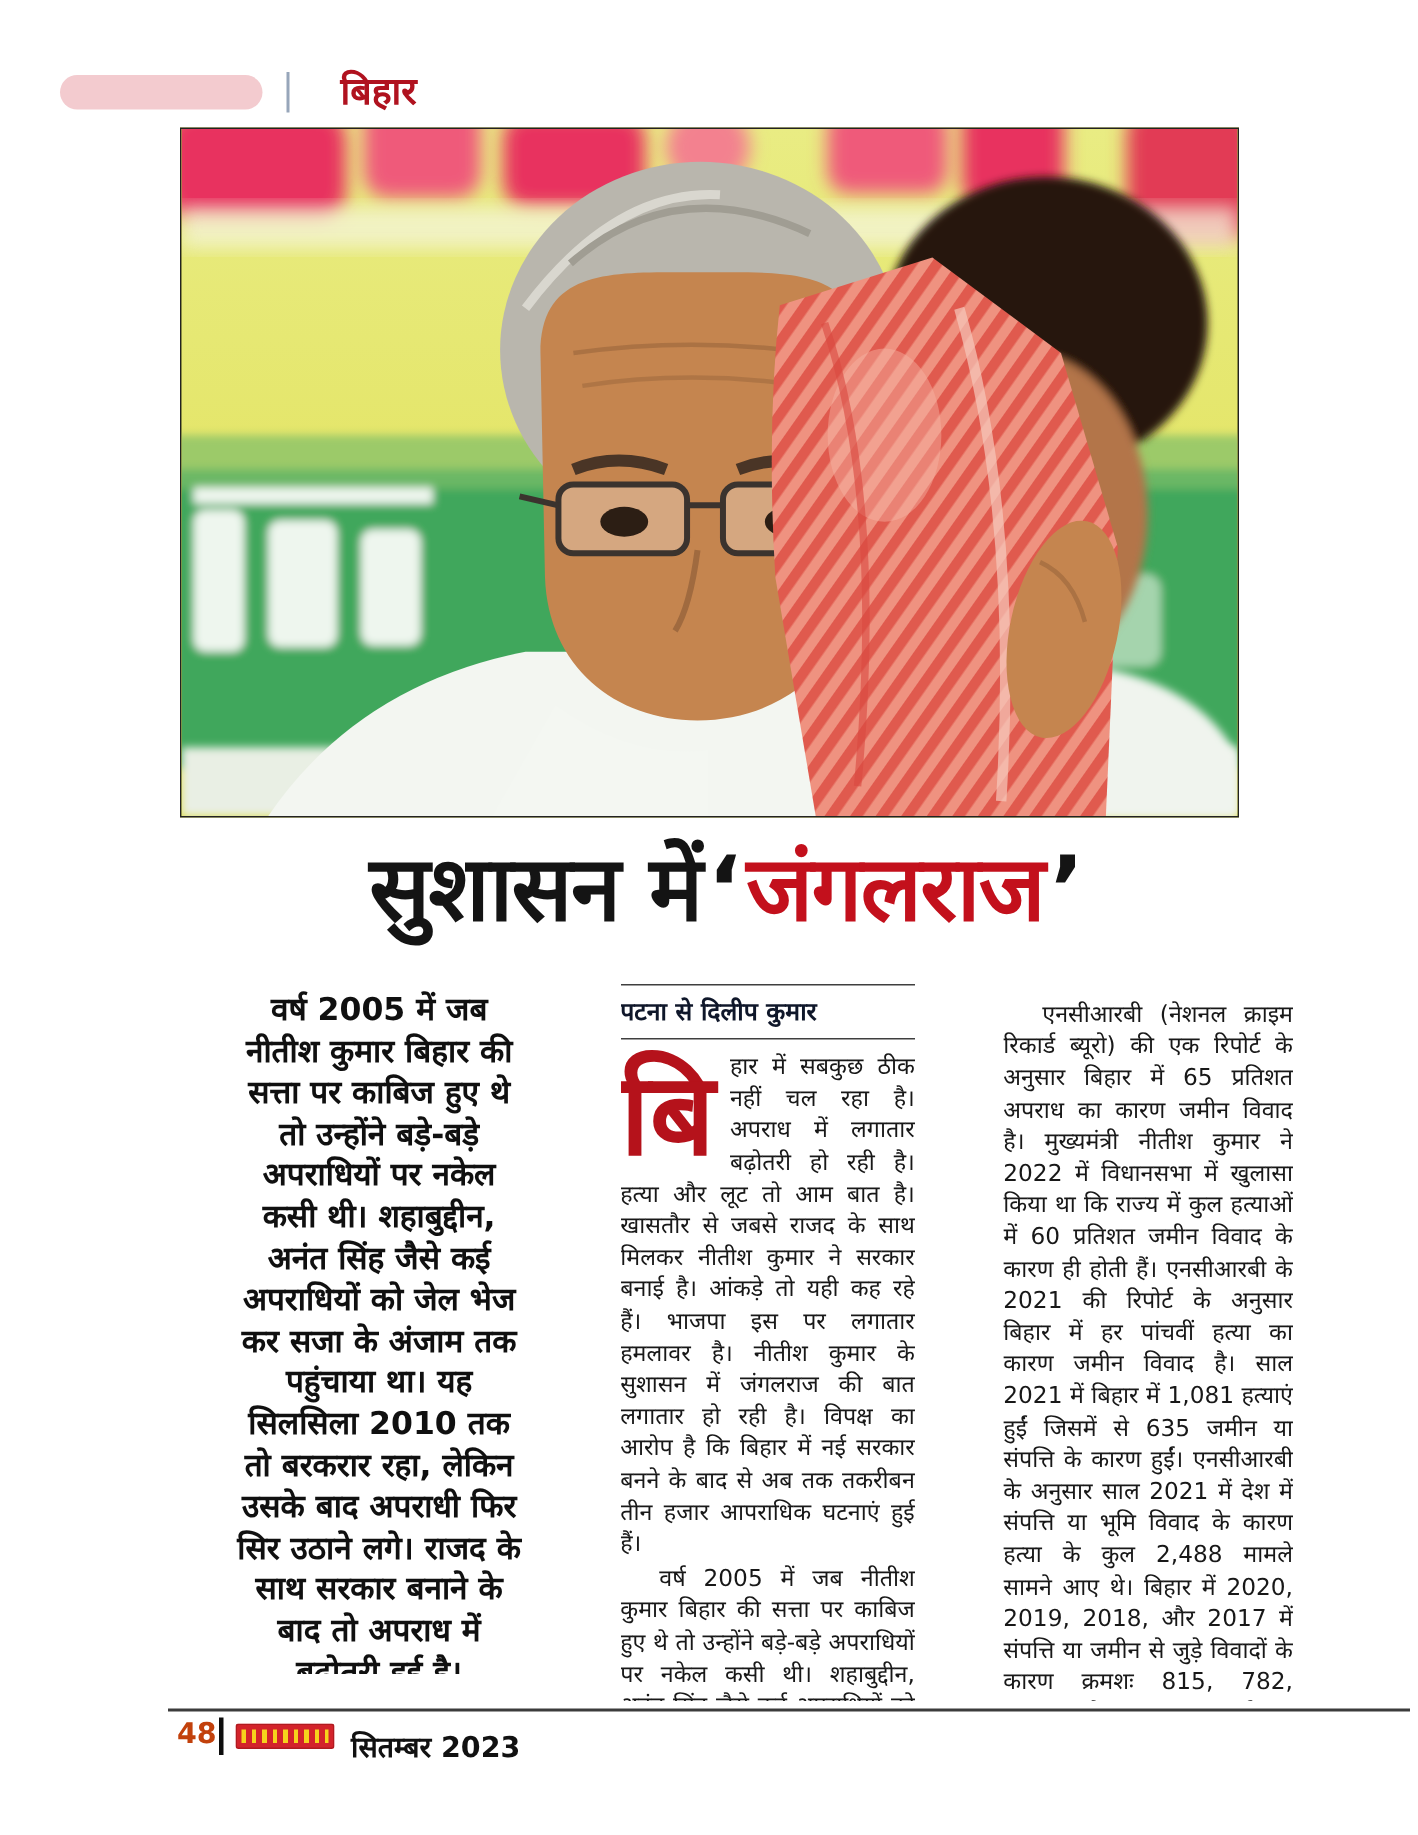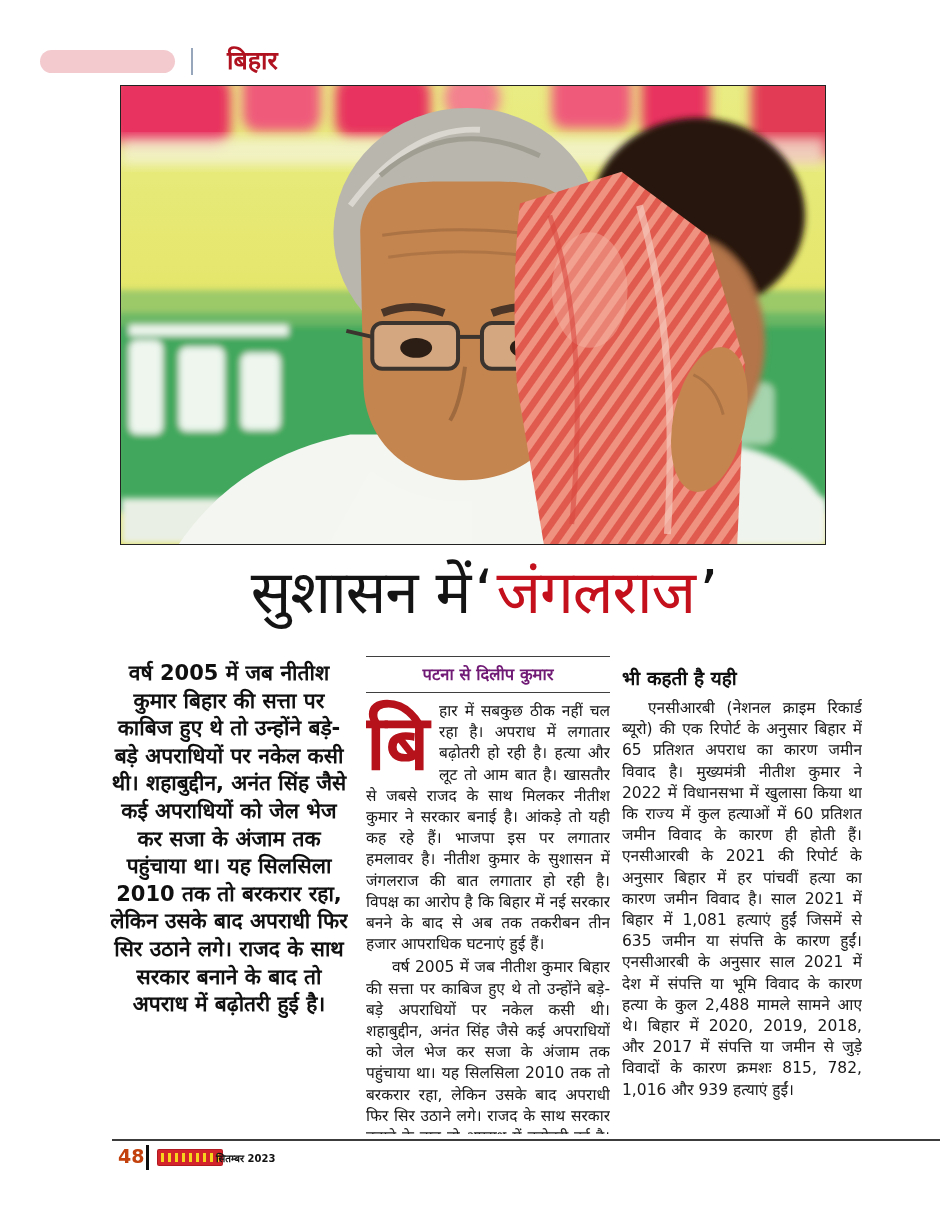--- a/index.html
+++ b/index.html
@@ -14,58 +14,58 @@
   .section-label { position:absolute; left:227px; top:42px; font-size:25px; font-weight:bold;
                    color:#b0121f; }
 
   
   .photo { position:absolute; left:120px; top:85px; width:706px; height:460px;
            border:1px solid #222; overflow:hidden; background:#dfe052; }
   .photo svg { display:block; width:100%; height:100%; }
 
   
   .headline { position:absolute; left:60px; top:549px; width:852px; height:100px;
-              text-align:center; font-size:60px; font-weight:400; color:#141414;
+              text-align:center; font-size:60px; font-weight:700; color:#141414;
               letter-spacing:-1px; white-space:nowrap; }
   .headline .hl-red { color:#c3101c; }
   .headline .hl-quote { color:#141414; padding:0 4px; }
 
   
   .cols { position:absolute; left:110px; top:656px; width:752px; height:478px; display:flex; }
-  .col { overflow:hidden; }
+  .col { overflow:hidden;margin-left:47px; }
   .col-left  { width:238px; margin-right:18px; height:460px; }
   .col-mid   { width:244px; margin-right:12px; height:478px; }
   .col-right { width:240px; height:478px; }
 
   .pull-quote { padding-top:4px; font-size:21px; line-height:27.6px; font-weight:bold;
                 text-align:center; color:#101010; }
 
   .byline { border-top:1.5px solid #3f3f3f; border-bottom:1.5px solid #3f3f3f;
-            padding:5px 0 7px; margin-bottom:8px; text-align:center;
-            font-size:16.5px; font-weight:bold; color:#701a75; }
+            padding:5px 0 7px; margin-bottom:8px; text-align:left;
+            font-size:16.5px; font-weight:bold; color:#0f172a; }
 
   .p { font-size:15.5px; line-height:21.2px; color:#181818; text-align:justify; }
   .p-indent { text-indent:26px; margin-top:2px; }
   .dropcap { float:left; font-size:76px; line-height:80px; font-weight:bold;
              color:#b5121b; margin:2px 10px 0 0; }
 
   .subhead { margin:10px 0 7px; font-size:19px; line-height:25px; font-weight:bold; color:#101010; }
   .subhead span { display:block; }
 
   
   .footer-rule { position:absolute; left:112px; top:1139px; width:828px; height:2px; background:#3c3c3c; }
   .footer-pageno { position:absolute; left:118px; top:1145px; font-size:19px; font-weight:800; color:#c2410c; }
   .footer-bar { position:absolute; left:146px; top:1145px; width:3px; height:25px; background:#0d0d0d; }
   .footer-logo { position:absolute; left:157px; top:1149px; width:66px; height:17px; border-radius:2px;
                  background:#d3232b;
                  background-image:repeating-linear-gradient(90deg,
                    #f6d31c 0 3px, rgba(246,211,28,0) 3px 7px);
                  background-size:58px 9px; background-position:4px 4px; background-repeat:no-repeat;
                  box-shadow:inset 0 0 0 1px #b01a20; }
-  .footer-date { position:absolute; left:216px; top:1151px; font-size:10px; font-weight:bold; color:#111; }
+  .footer-date { position:absolute; left:234px; top:1151px; font-size:19px; font-weight:bold; color:#111; }
 </style>
 </head>
 <body>
 
 <div class="page">
 
   <div class="hdr-pill"></div>
   <div class="hdr-divider"></div>
   <div class="section-label">बिहार</div>
 
@@ -159,21 +159,20 @@
     <aside class="col col-left pull-quote">वर्ष 2005 में जब नीतीश कुमार बिहार की सत्ता पर काबिज हुए थे तो उन्होंने बड़े-बड़े अपराधियों पर नकेल कसी थी। शहाबुद्दीन, अनंत सिंह जैसे कई अपराधियों को जेल भेज कर सजा के अंजाम तक पहुंचाया था। यह सिलसिला 2010 तक तो बरकरार रहा, लेकिन उसके बाद अपराधी फिर सिर उठाने लगे। राजद के साथ सरकार बनाने के बाद तो अपराध में बढ़ोतरी हुई है।</aside>
 
     <div class="col col-mid">
       <div class="byline">पटना से दिलीप कुमार</div>
       <p class="p"><span class="dropcap">बि</span><span>हार में सबकुछ ठीक नहीं चल रहा है। अपराध में लगातार बढ़ोतरी हो रही है। हत्या और लूट तो आम बात है। खासतौर से जबसे राजद के साथ मिलकर नीतीश कुमार ने सरकार बनाई है। आंकड़े तो यही कह रहे हैं। भाजपा इस पर लगातार हमलावर है। नीतीश कुमार के सुशासन में जंगलराज की बात लगातार हो रही है। विपक्ष का आरोप है कि बिहार में नई सरकार बनने के बाद से अब तक तकरीबन तीन हजार आपराधिक घटनाएं हुई हैं।</span></p>
       <p class="p p-indent">वर्ष 2005 में जब नीतीश कुमार बिहार की सत्ता पर काबिज हुए थे तो उन्होंने बड़े-बड़े अपराधियों पर नकेल कसी थी। शहाबुद्दीन, अनंत सिंह जैसे कई अपराधियों को जेल भेज कर सजा के अंजाम तक पहुंचाया था। यह सिलसिला 2010 तक तो बरकरार रहा, लेकिन उसके बाद अपराधी फिर सिर उठाने लगे। राजद के साथ सरकार बनाने के बाद तो अपराध में बढ़ोतरी हुई है। पुलिस रिकार्ड के मुताबिक अकेले जुलाई 2023 के 31 दिनों में सिर्फ राजधानी पटना में ही 30 हत्याएं हुईं। लगातार हो रहे अपराध की बात करें तो 14 अगस्त को पशु तस्करों ने समस्तीपुर में दारोगा की</p>
     </div>
 
     <div class="col col-right">
       <h3 class="subhead">
-        <span>भी कहती है यही</span>
       </h3>
       <p class="p p-indent">एनसीआरबी (नेशनल क्राइम रिकार्ड ब्यूरो) की एक रिपोर्ट के अनुसार बिहार में 65 प्रतिशत अपराध का कारण जमीन विवाद है। मुख्यमंत्री नीतीश कुमार ने 2022 में विधानसभा में खुलासा किया था कि राज्य में कुल हत्याओं में 60 प्रतिशत जमीन विवाद के कारण ही होती हैं। एनसीआरबी के 2021 की रिपोर्ट के अनुसार बिहार में हर पांचवीं हत्या का कारण जमीन विवाद है। साल 2021 में बिहार में 1,081 हत्याएं हुईं जिसमें से 635 जमीन या संपत्ति के कारण हुईं। एनसीआरबी के अनुसार साल 2021 में देश में संपत्ति या भूमि विवाद के कारण हत्या के कुल 2,488 मामले सामने आए थे। बिहार में 2020, 2019, 2018, और 2017 में संपत्ति या जमीन से जुड़े विवादों के कारण क्रमशः 815, 782, 1,016 और 939 हत्याएं हुईं।</p>
 
     </div>
   </section>
 
   <div class="footer-rule"></div>
   <div class="footer-pageno">48</div>
   <div class="footer-bar"></div>
   <div class="footer-logo"></div>

